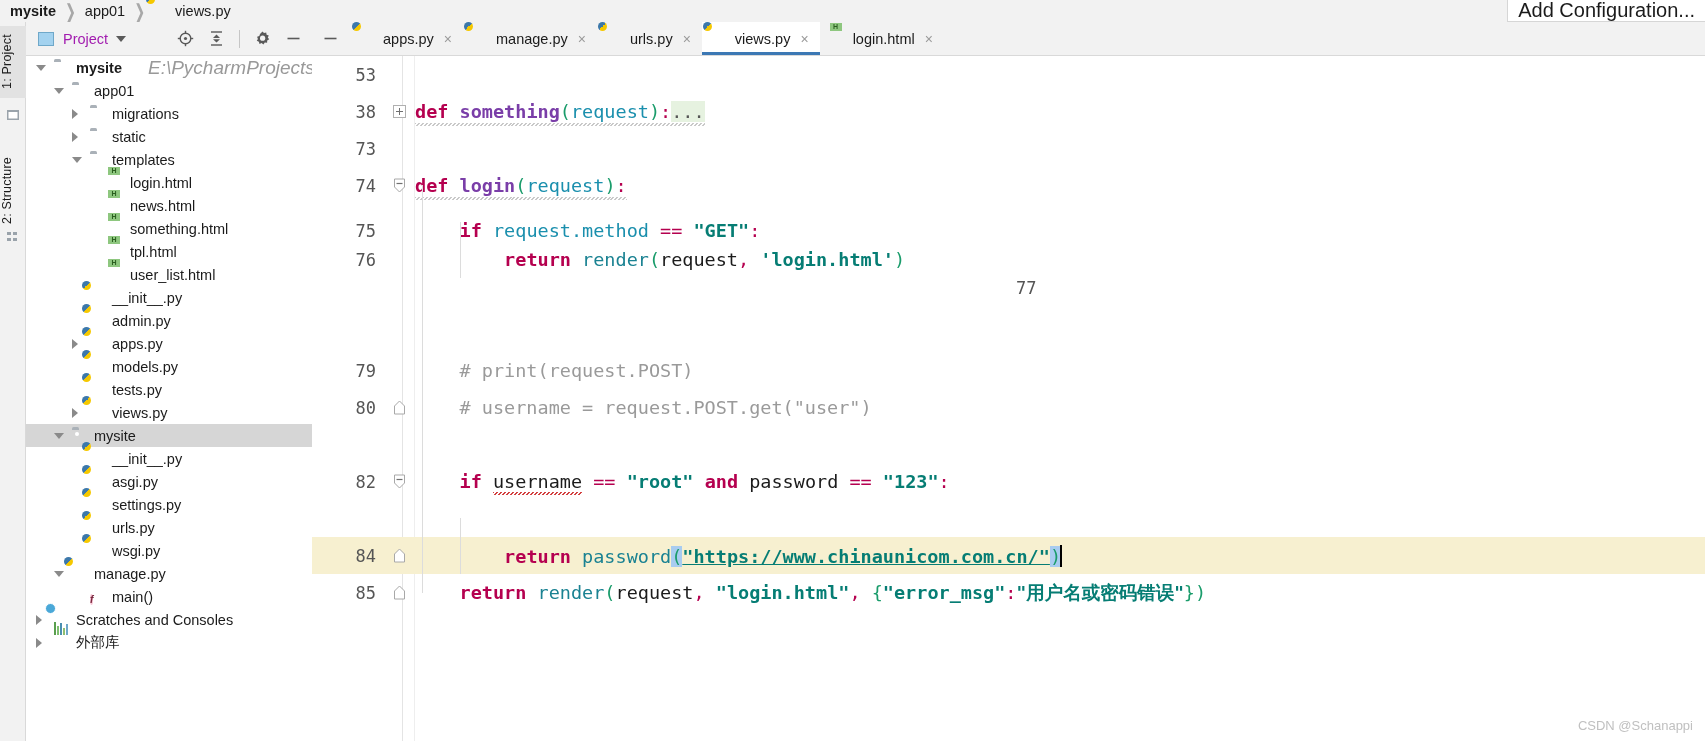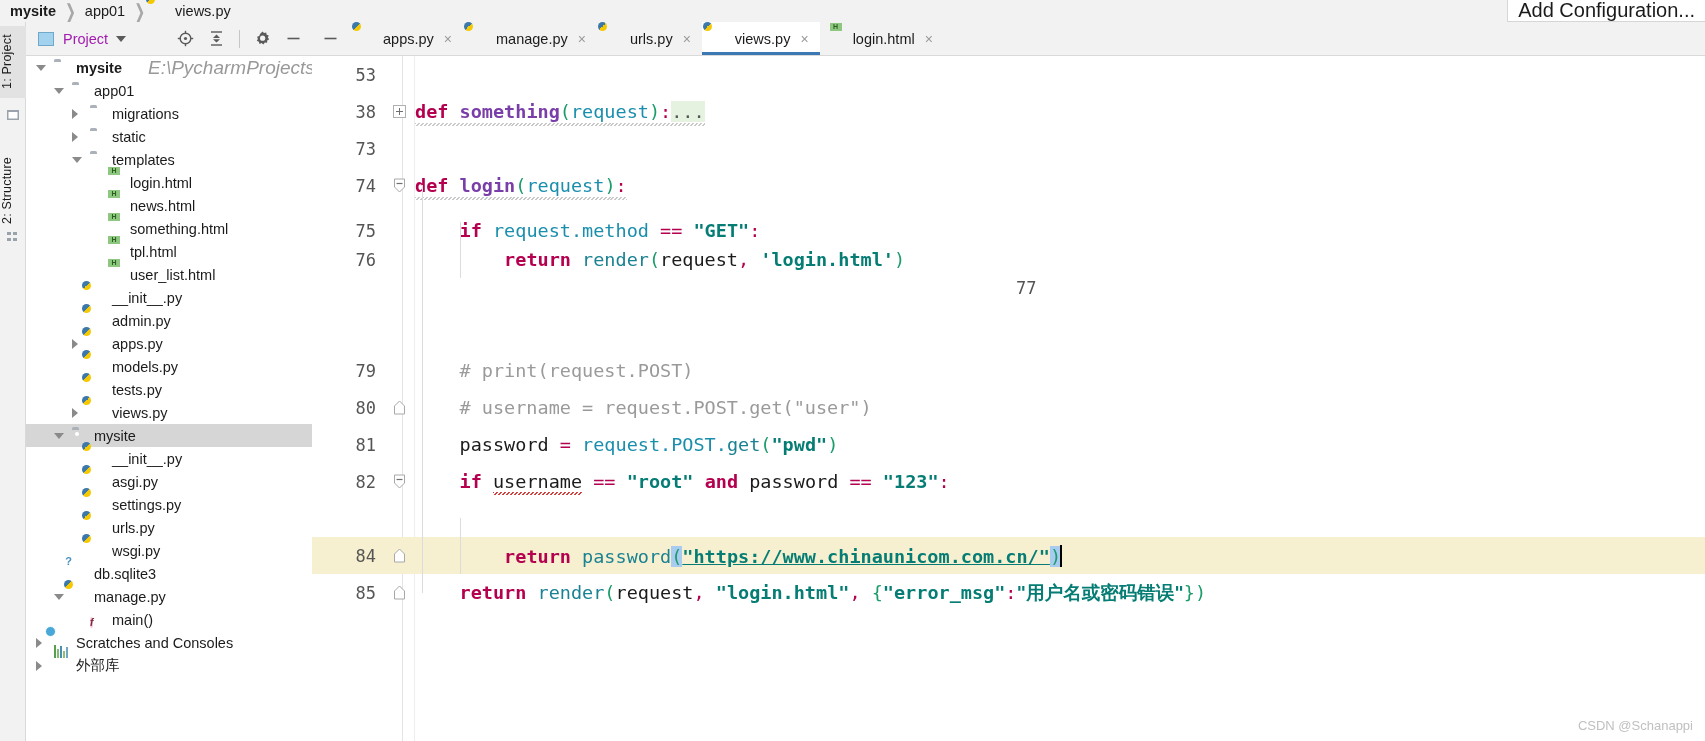--- a/index.html
+++ b/index.html
@@ -437,24 +437,20 @@
     </div>
     <div class="row">
       <span class="ico" style="margin-left: 64px;"><span class="pyf"></span></span>
       <span class="lbl">urls.py</span>
     </div>
     <div class="row">
       <span class="ico" style="margin-left: 64px;"><span class="pyf"></span></span>
       <span class="lbl">wsgi.py</span>
     </div>
     <div class="row">
-      <span class="ico" style="margin-left: 46px;"><span class="dbf"></span></span>
-      <span class="lbl">db.sqlite3</span>
-    </div>
-    <div class="row">
       <span class="arrow" style="left: 28px;"></span>
       <span class="ico" style="margin-left: 46px;"><span class="pyf"></span></span>
       <span class="lbl">manage.py</span>
     </div>
     <div class="row">
       <span class="ico" style="margin-left: 64px;"><span class="mf">f</span></span>
       <span class="lbl">main()</span>
     </div>
     <div class="row">
       <span class="arrow closed" style="left: 10px;"></span>
@@ -569,25 +565,20 @@
       <span class="foldbox">
         <span class="fold-arrow">
           <svg class="icon-svg" width="13" height="15" viewBox="0 0 13 15">
             <path d="M1.5 14 L11.5 14 L11.5 6 L6.5 1 L1.5 6 Z" fill="#ffffff" stroke="#a8a8a8" stroke-width="1"></path>
           </svg>
         </span>
       </span>
       <span class="code cmt" style="padding-left:4ch;"># username = request.POST.get("user")</span>
     </div>
 
-    <div class="cline" style="top:370px;">
-      <span class="lnum">81</span>
-      <span class="foldbox"></span>
-      <span class="code"><span>    </span><span class="id">password</span><span> </span><span class="op">=</span><span> </span><span class="attr">request</span><span class="attr">.</span><span class="attr">POST</span><span class="attr">.</span><span class="fn2">get</span><span class="par">(</span><span class="str">"pwd"</span><span class="par">)</span></span>
-    </div>
 
     <div class="cline" style="top:407px;">
       <span class="lnum">82</span>
       <span class="foldbox">
         <span class="fold-arrow">
           <svg class="icon-svg" width="13" height="15" viewBox="0 0 13 15">
             <path d="M1.5 1 L11.5 1 L11.5 9 L6.5 14 L1.5 9 Z" fill="#ffffff" stroke="#a8a8a8" stroke-width="1"></path>
             <line x1="3.5" y1="5.5" x2="9.5" y2="5.5" stroke="#707070" stroke-width="1.2"></line>
           </svg>
         </span>

